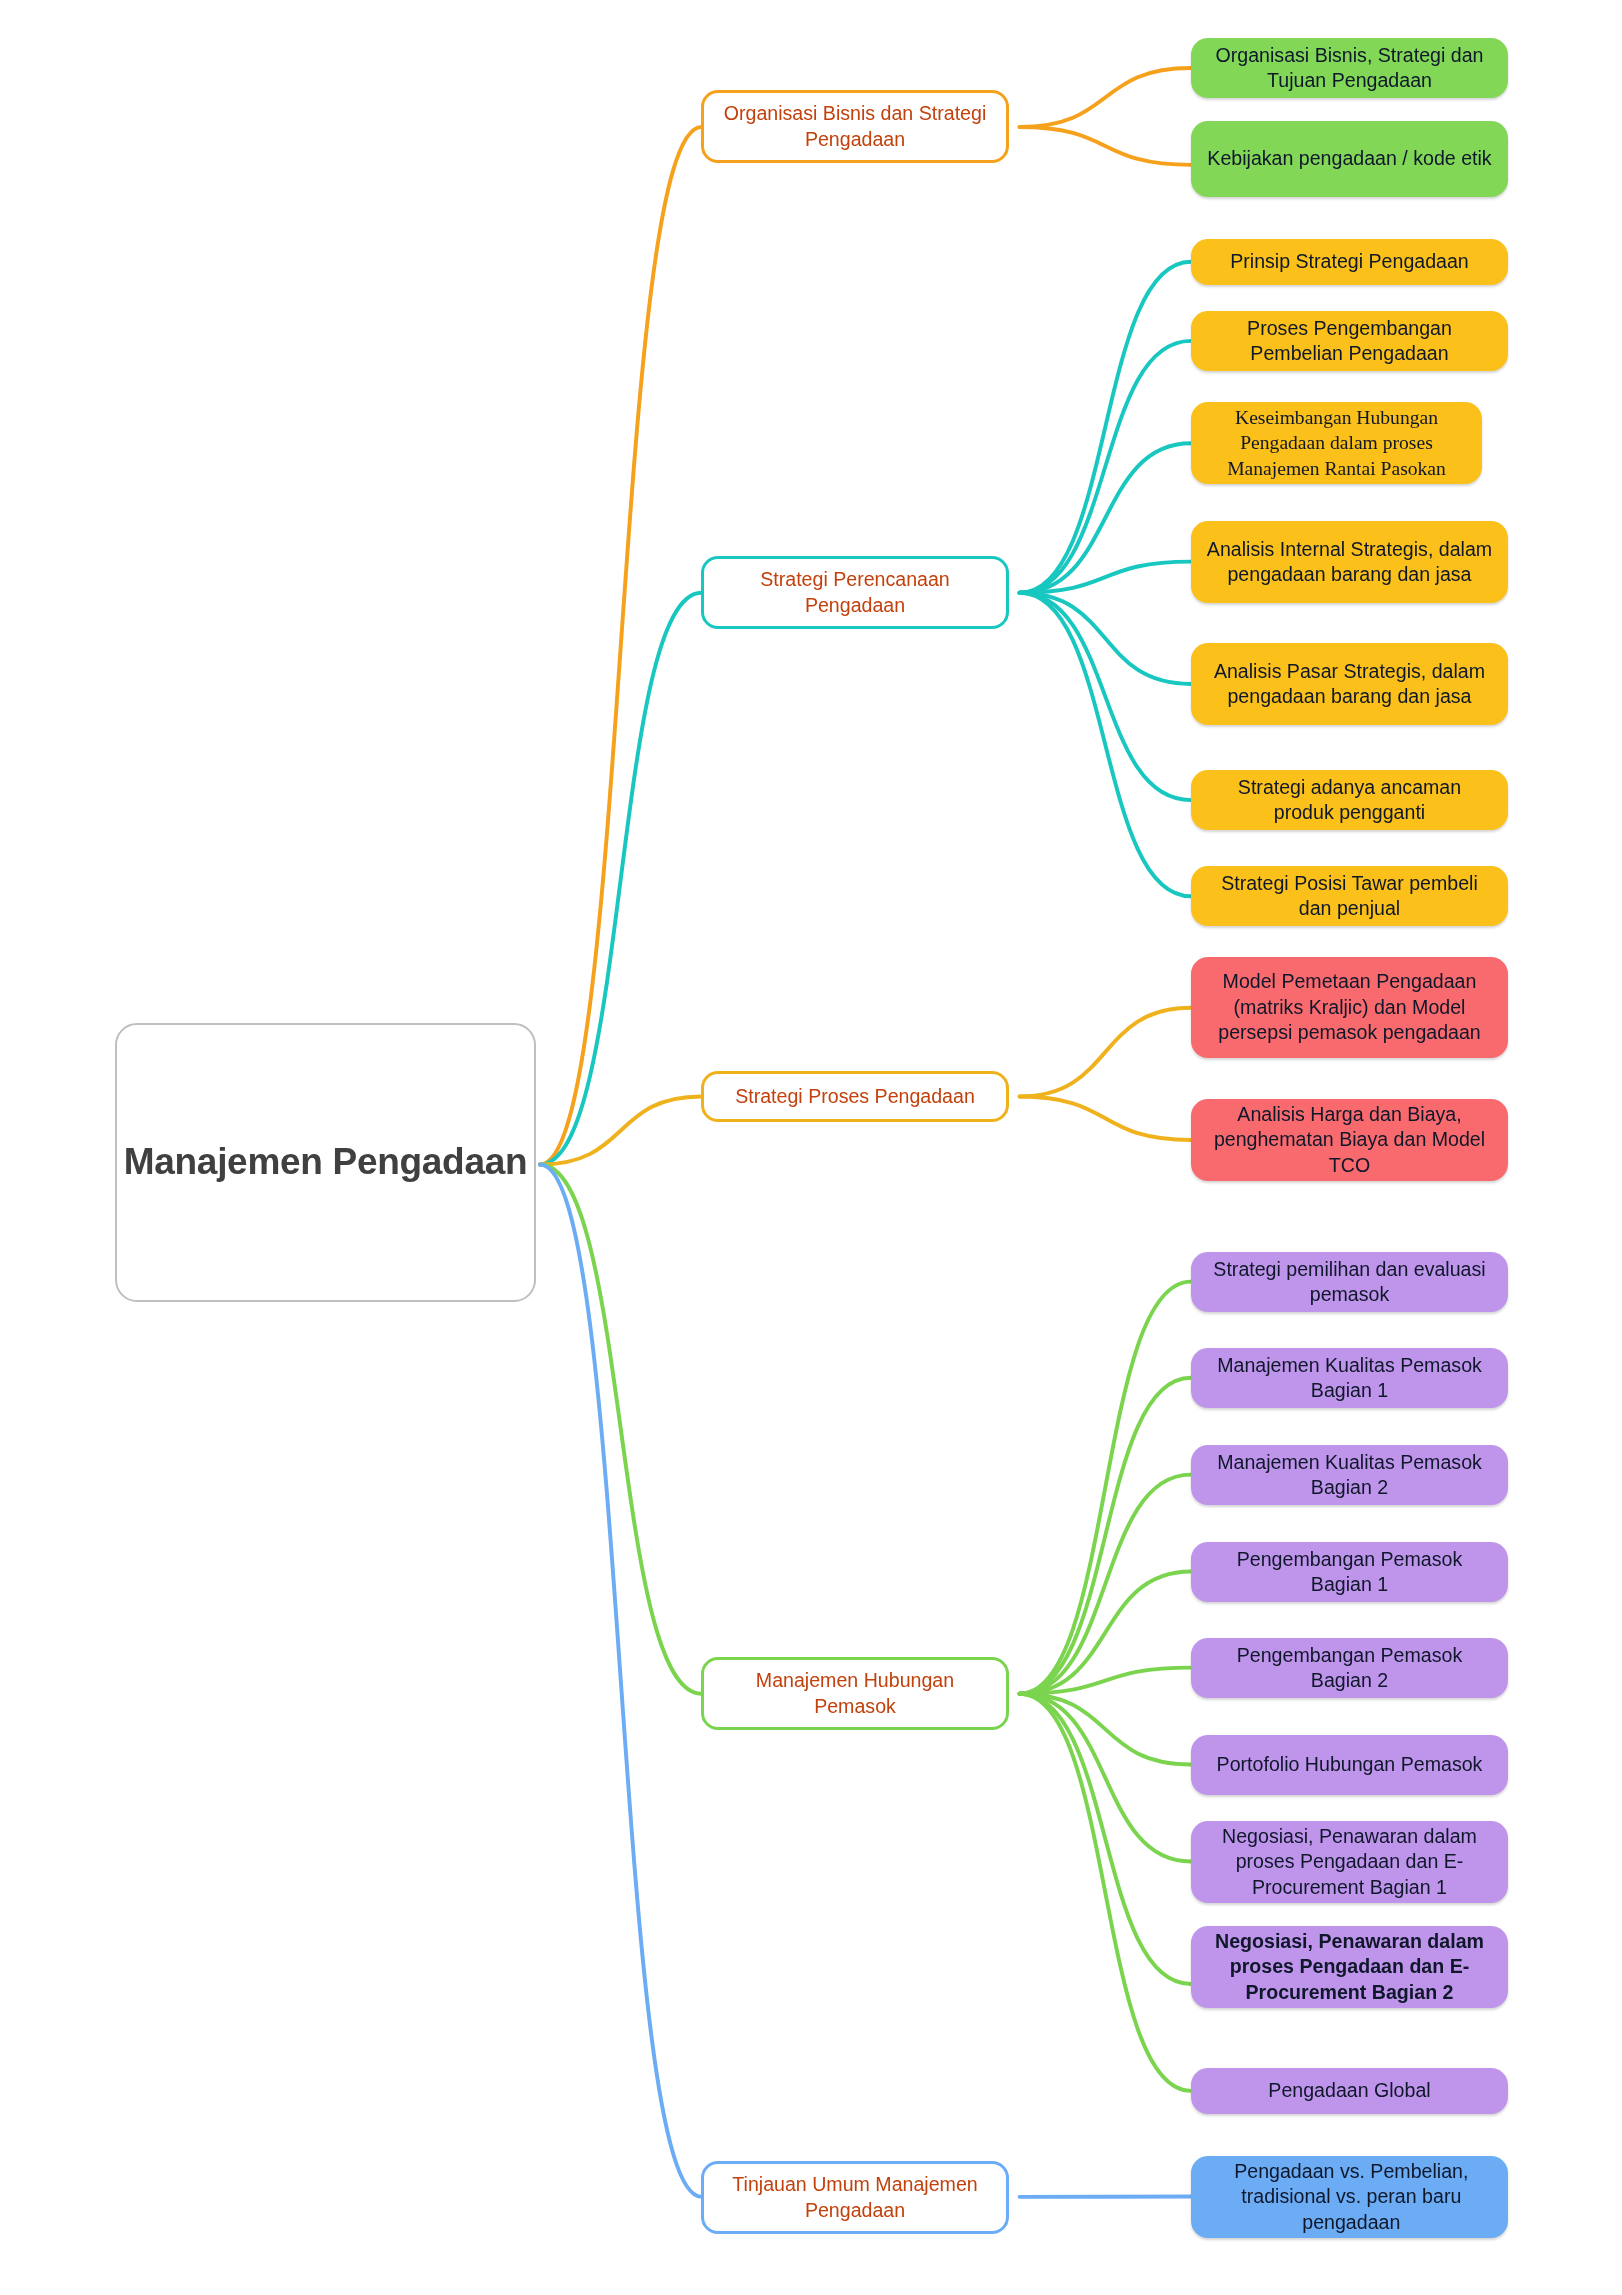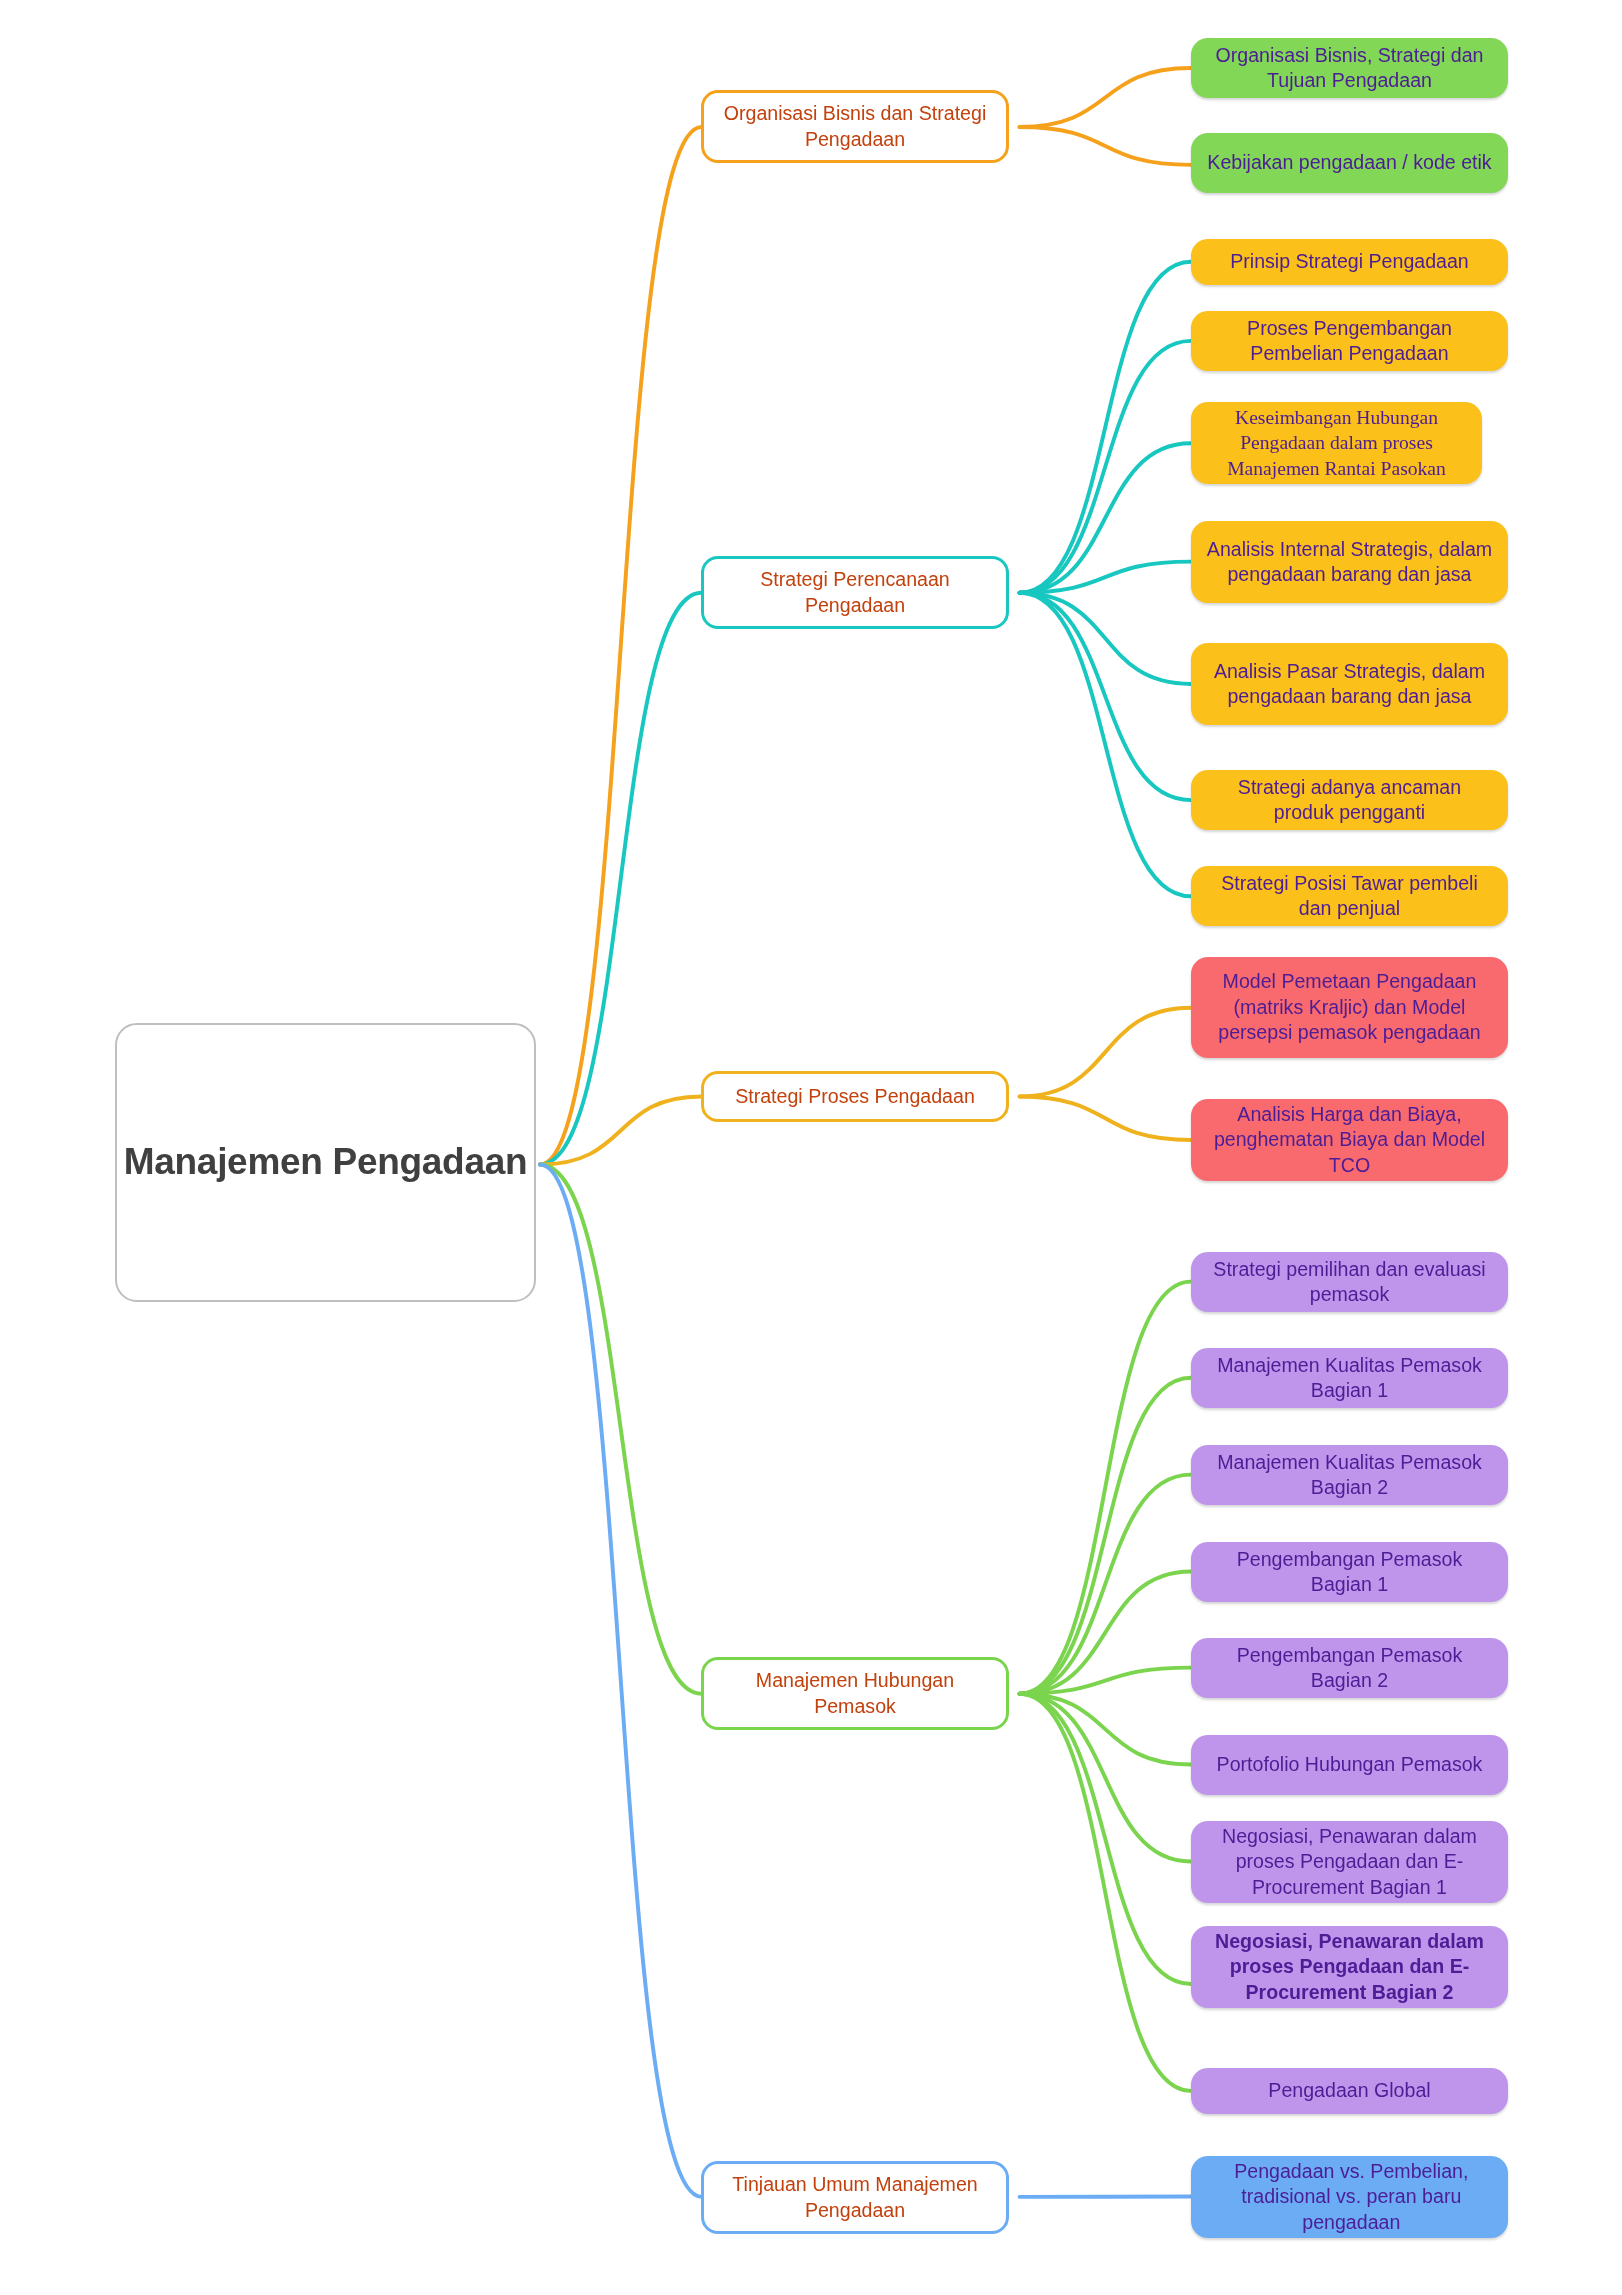--- a/index.html
+++ b/index.html
@@ -47,21 +47,21 @@
     border:3.9px solid #cccccc;
     border-radius:17px;
     font-size:19.6px;
     color:#c2410c;
     padding:3.9px 11.8px;
   }
   
   .leaf{
     border-radius:17px;
     font-size:19.6px;
-    color:#4c1d95;
+    color:#0f172a;
     padding:5.2px 14.4px;
     box-shadow:0 2px 2.6px rgba(0,0,0,0.17);
   }
   .leaf-inner,.mid-inner,.root-inner{display:block;width:100%;}
 </style>
 </head>
 <body>
 
 <div id="canvas">
   <svg id="links" viewBox="0 0 2480 3508" xmlns="http://www.w3.org/2000/svg">
@@ -95,21 +95,21 @@
   <div id="nodes">
       <div class="node root" style="left: 115px; top: 1023px; width: 421px; height: 279px; border-color: rgb(191, 191, 191); color: rgb(64, 64, 64);">
         <span class="root-inner">Manajemen Pengadaan</span>
       </div>
       <div class="node mid" style="left: 701px; top: 90px; width: 308px; height: 73px; border-color: rgb(245, 161, 27);">
         <span class="mid-inner">Organisasi Bisnis dan Strategi Pengadaan</span>
       </div>
       <div class="node leaf" style="left: 1191px; top: 38px; width: 317px; height: 60px; background: rgb(130, 215, 87);">
         <span class="leaf-inner">Organisasi Bisnis, Strategi dan Tujuan Pengadaan</span>
       </div>
-      <div class="node leaf" style="left: 1191px; top: 133px; width: 317px; height: 60px; background: rgb(130, 215, 87);">
+      <div class="node leaf" style="left: 1191px; top: 121px; width: 317px; height: 76px; background: rgb(130, 215, 87);">
         <span class="leaf-inner">Kebijakan pengadaan / kode etik</span>
       </div>
       <div class="node mid" style="left: 701px; top: 556px; width: 308px; height: 73px; border-color: rgb(23, 199, 192);">
         <span class="mid-inner">Strategi Perencanaan Pengadaan</span>
       </div>
       <div class="node leaf" style="left: 1191px; top: 239px; width: 317px; height: 46px; background: rgb(251, 192, 26);">
         <span class="leaf-inner">Prinsip Strategi Pengadaan</span>
       </div>
       <div class="node leaf" style="left: 1191px; top: 311px; width: 317px; height: 60px; background: rgb(251, 192, 26);">
         <span class="leaf-inner">Proses Pengembangan Pembelian Pengadaan</span>

